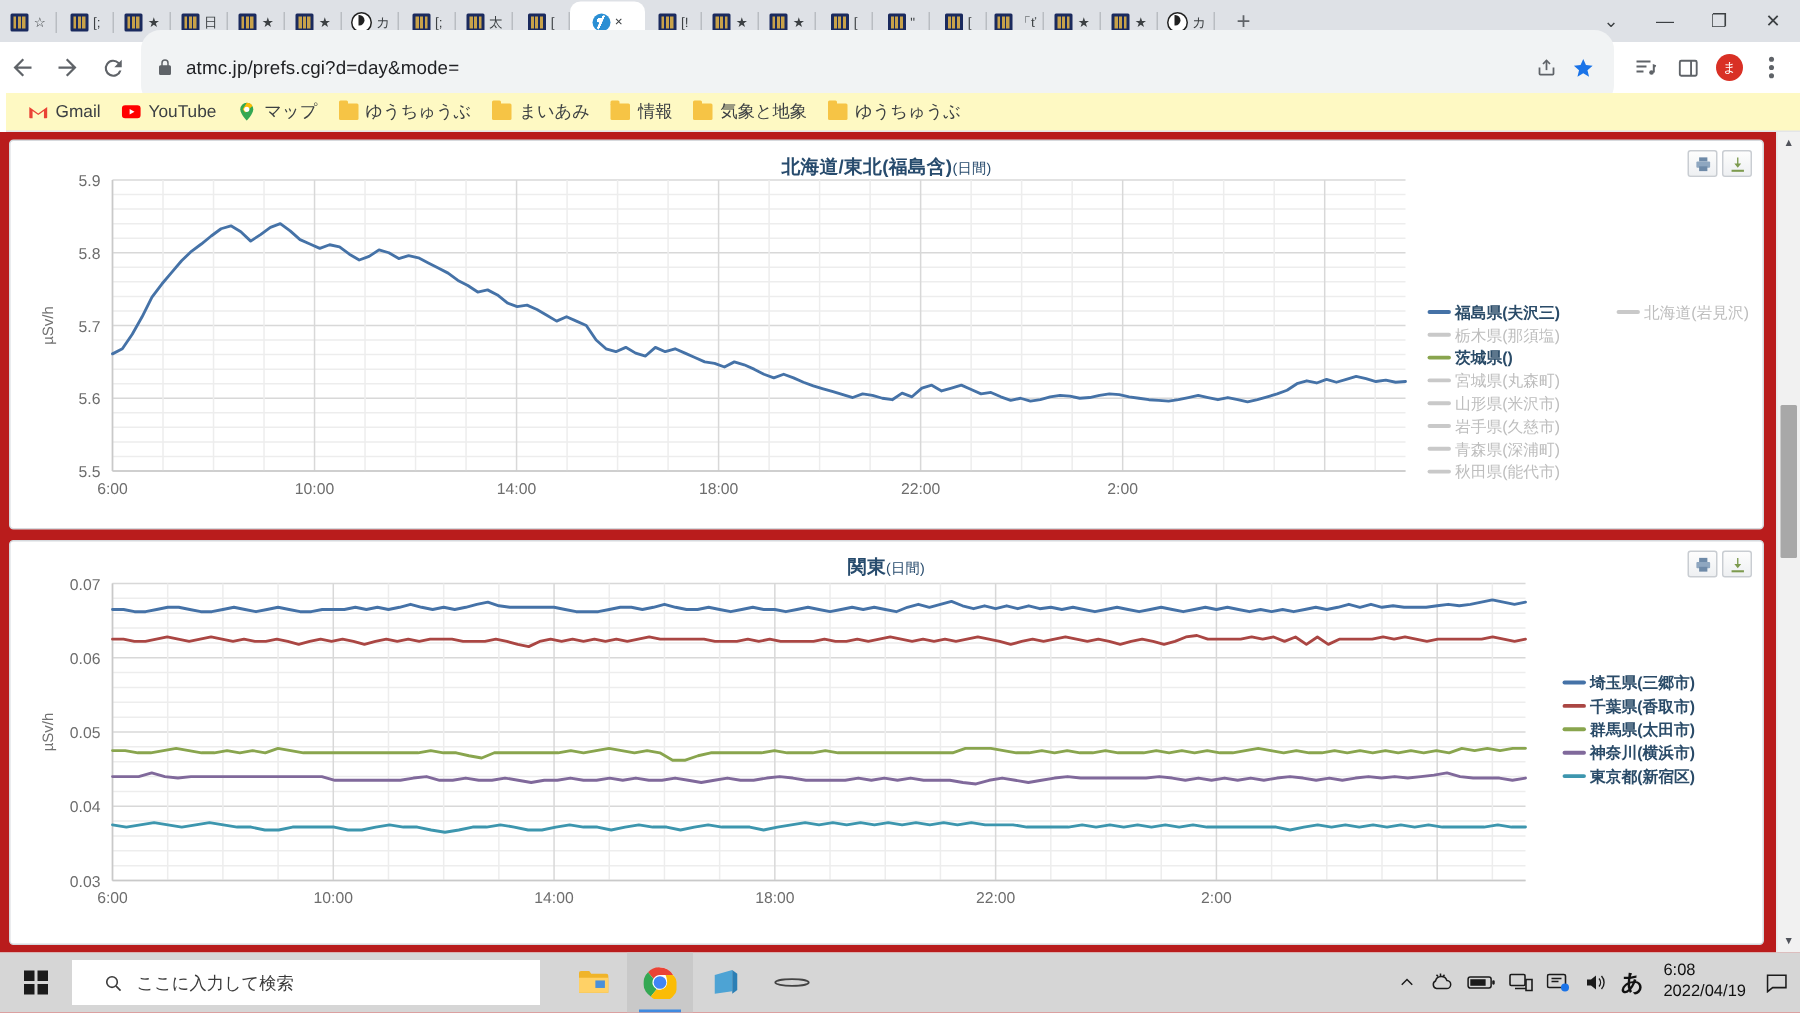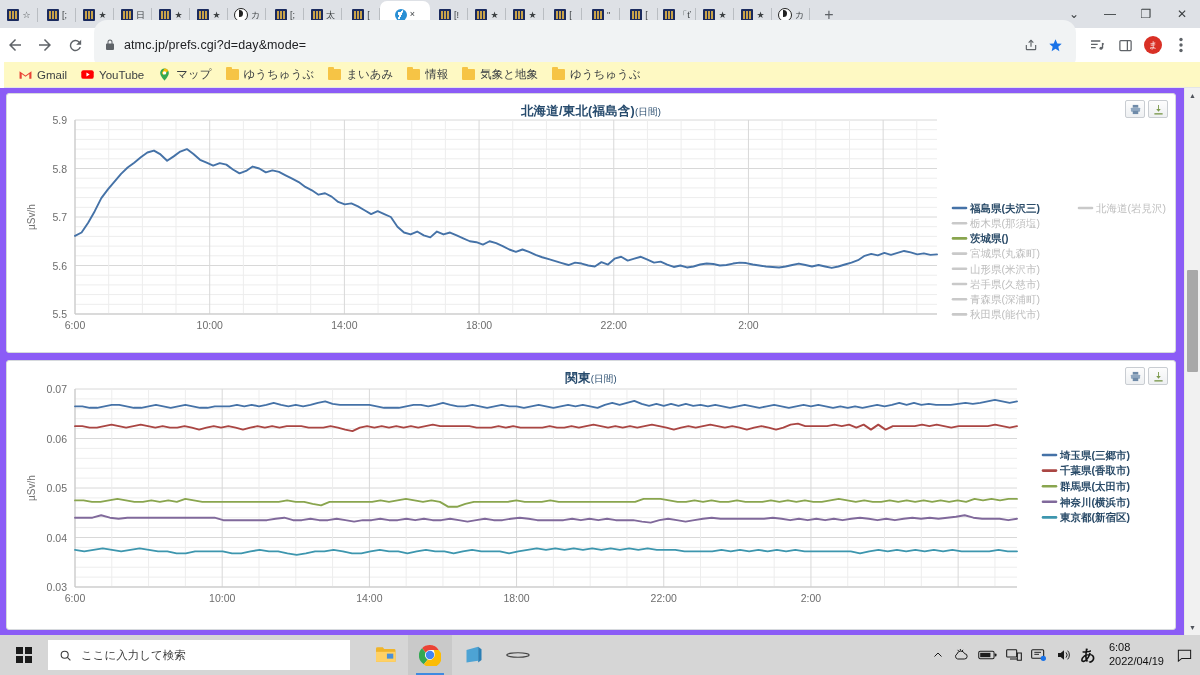--- a/index.html
+++ b/index.html
@@ -83,21 +83,21 @@
   .bm{display:flex;align-items:center;gap:5px;padding:0 7px;height:22px;white-space:nowrap;}
   .bm span.lbl{font-size:11.5px;color:#3c4043;}
   .bmico{width:13px;height:13px;flex:0 0 auto;display:block;}
   .folder{
     width:13px;height:11px;background:#f6c445;border-radius:1px;position:relative;flex:0 0 auto;
   }
   .folder:before{content:"";position:absolute;left:0;top:-2px;width:6px;height:3px;background:#f6c445;border-radius:1px 1px 0 0;}
 
   
   .page{
-    position:absolute;left:0;top:88px;width:1200px;height:547px;background:#8b5cf6;overflow:hidden;
+    position:absolute;left:0;top:88px;width:1200px;height:547px;background:#b91c1c;overflow:hidden;
   }
   .scrollbar{
     position:absolute;right:0;top:0;width:15px;height:547px;background:#f1f1f1;border-left:1px solid #e8e8e8;
   }
   .sb-arrow{height:15px;display:flex;align-items:center;justify-content:center;font-size:7px;color:#50535b;}
   .sb-arrow.bottom{position:absolute;bottom:0;left:0;right:0;}
   .sb-thumb{position:absolute;left:2px;right:2px;top:182px;height:102px;background:#a8a8a8;border-radius:1px;}
 
   .chartbox{
     position:absolute;left:6px;width:1170px;
@@ -129,21 +129,21 @@
   
   .taskbar{
     position:absolute;left:0;bottom:0;width:1200px;height:40px;background:#d6d6d6;
     display:flex;align-items:center;
   }
   .startbtn{width:48px;height:40px;display:flex;align-items:center;justify-content:center;}
   .winlogo{width:16px;height:16px;display:grid;grid-template-columns:1fr 1fr;grid-template-rows:1fr 1fr;gap:1.5px;}
   .winlogo i{background:#1b1b1b;display:block;}
   .searchbox{
     width:290px;height:28px;background:#fff;border:1px solid #fff;display:flex;align-items:center;
-    padding-left:10px;gap:9px;
+    padding-left:20px;gap:9px;
   }
   .searchbox .txt{font-size:11.5px;color:#3b3b3b;}
   .tbapps{display:flex;align-items:center;gap:0px;margin-left:14px;}
   .tbapp{width:44px;height:40px;display:flex;align-items:center;justify-content:center;position:relative;}
   .tbapp.active{background:#c9c9c9;}
   .tbapp.active:after{content:"";position:absolute;bottom:0;left:8px;right:8px;height:2.5px;background:#3f8ae0;}
   .tray{margin-left:auto;display:flex;align-items:center;gap:9px;padding-right:8px;}
   .tray .ti{display:flex;align-items:center;justify-content:center;color:#1b1b1b;}
   .clock{display:flex;flex-direction:column;align-items:flex-start;line-height:1.25;padding:0 4px;}
   .clock .t{font-size:11px;color:#111;}

